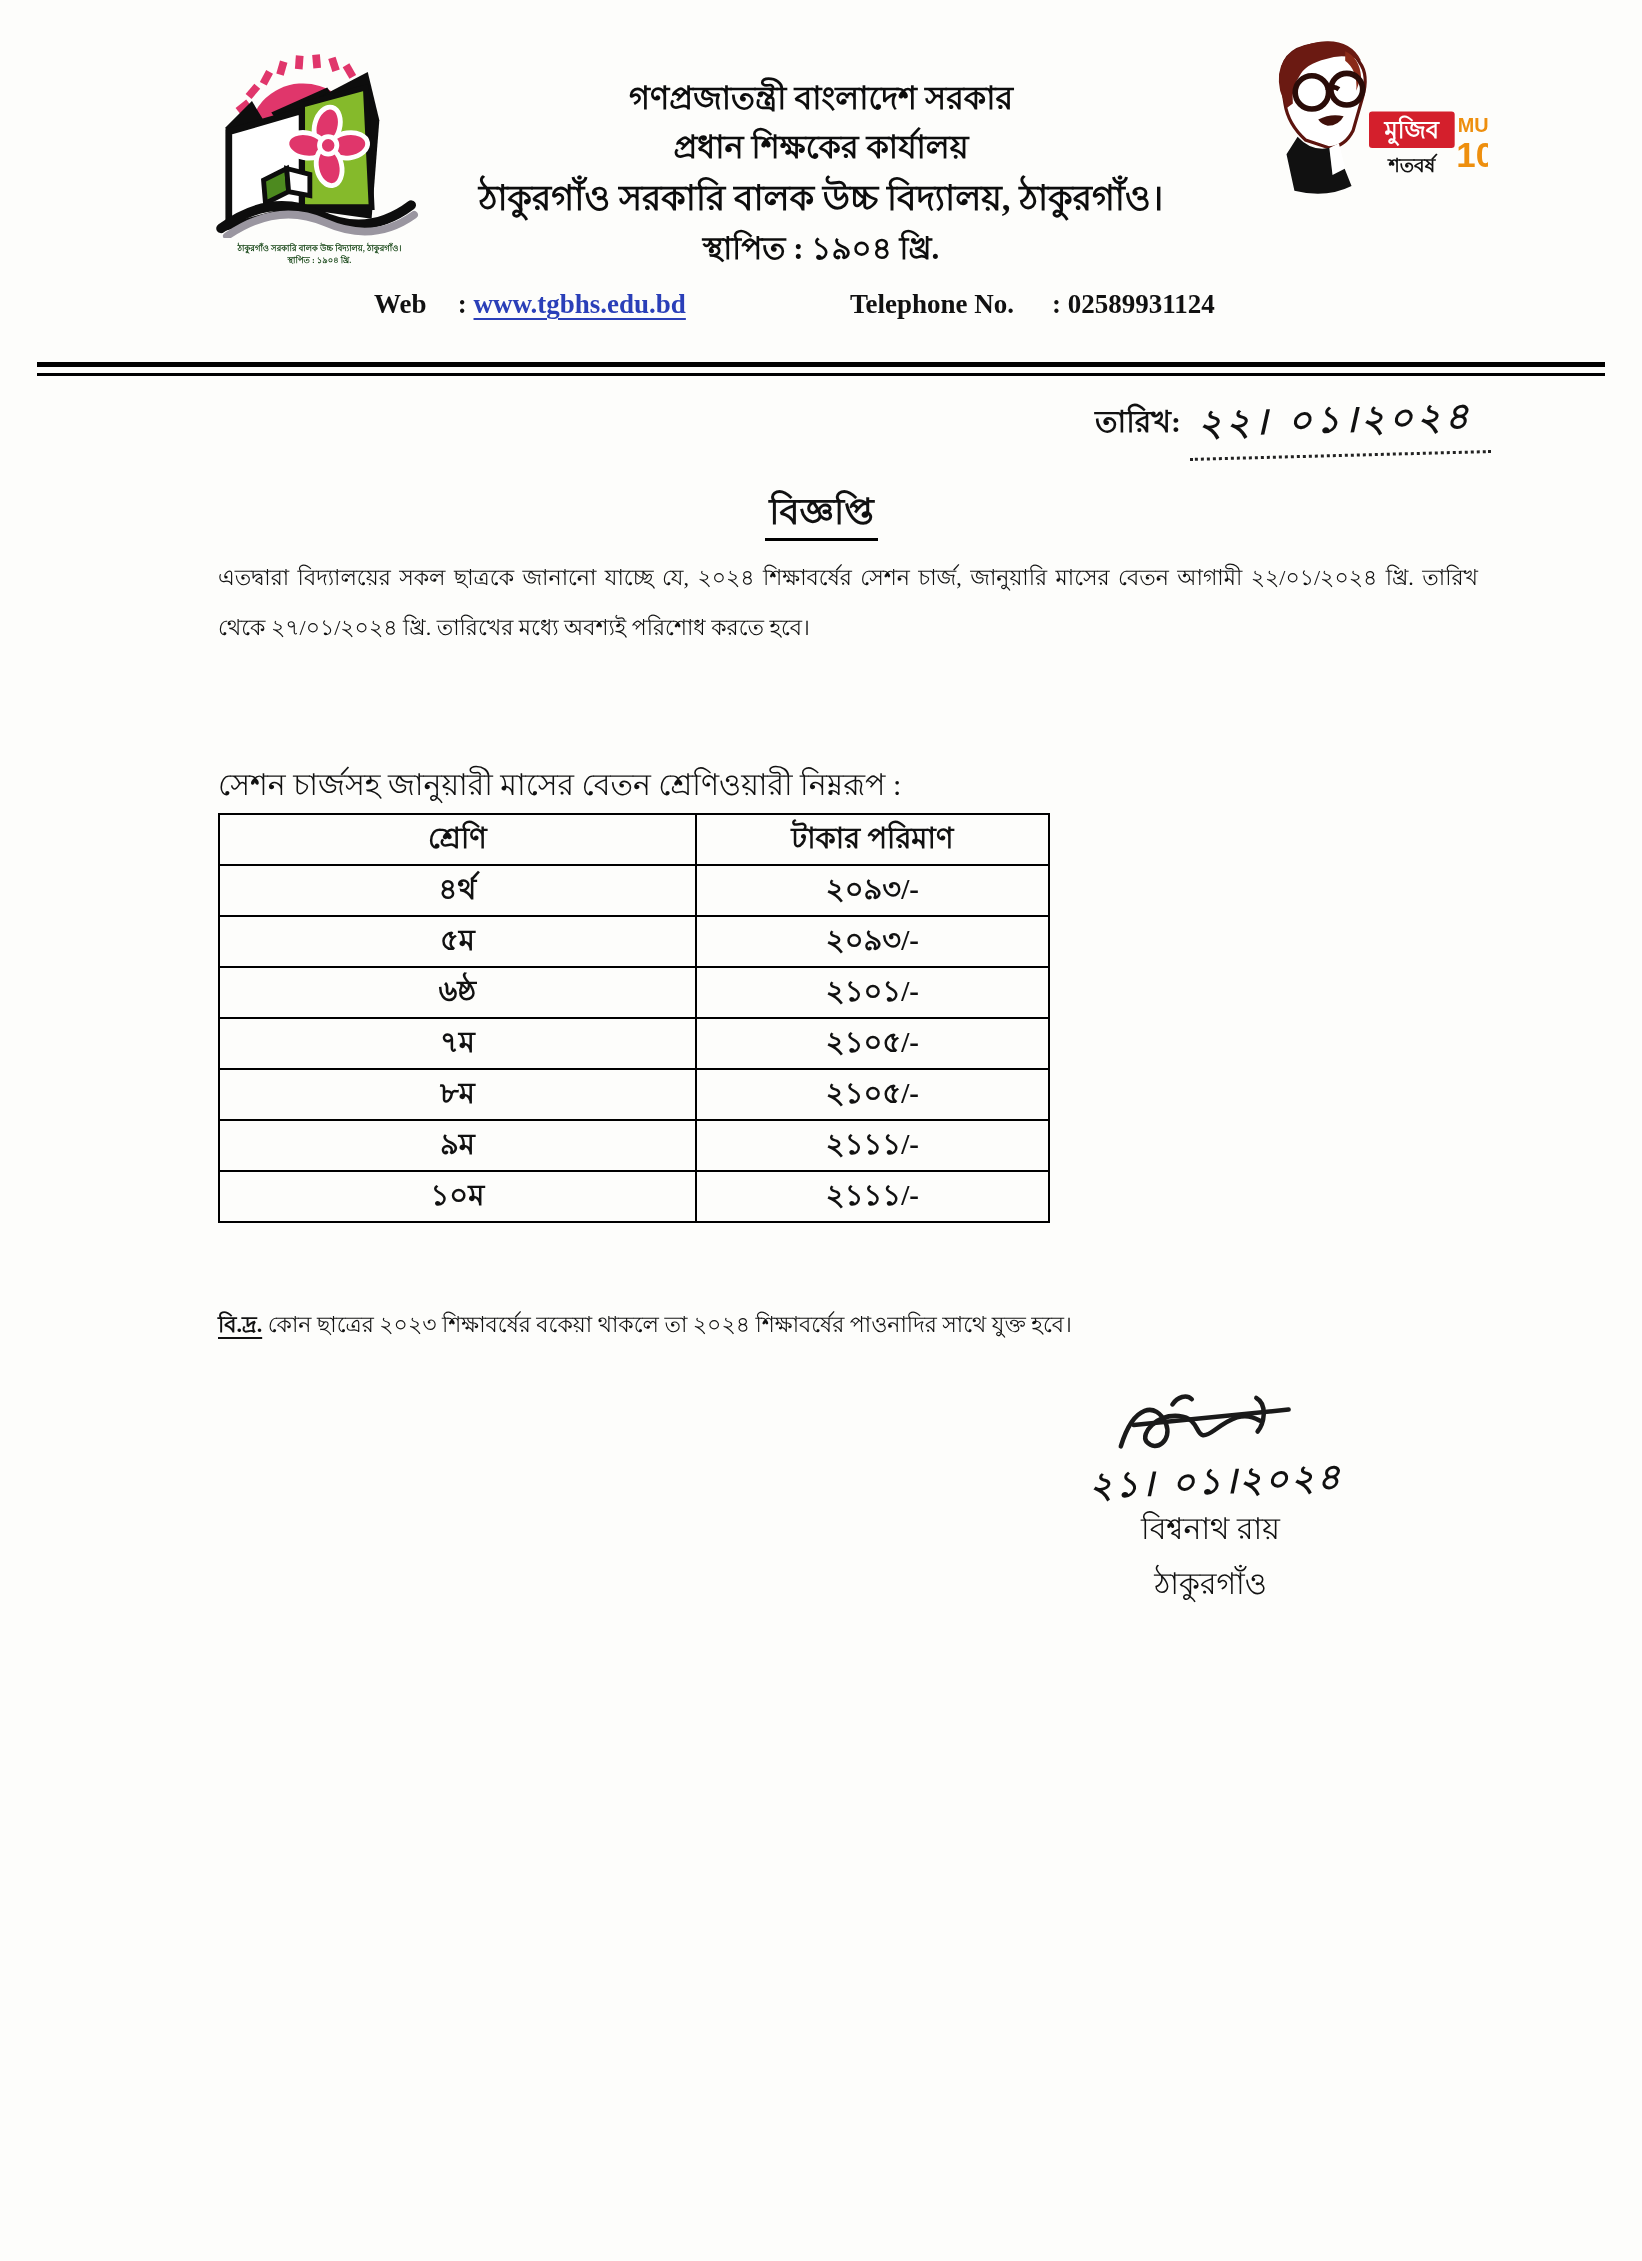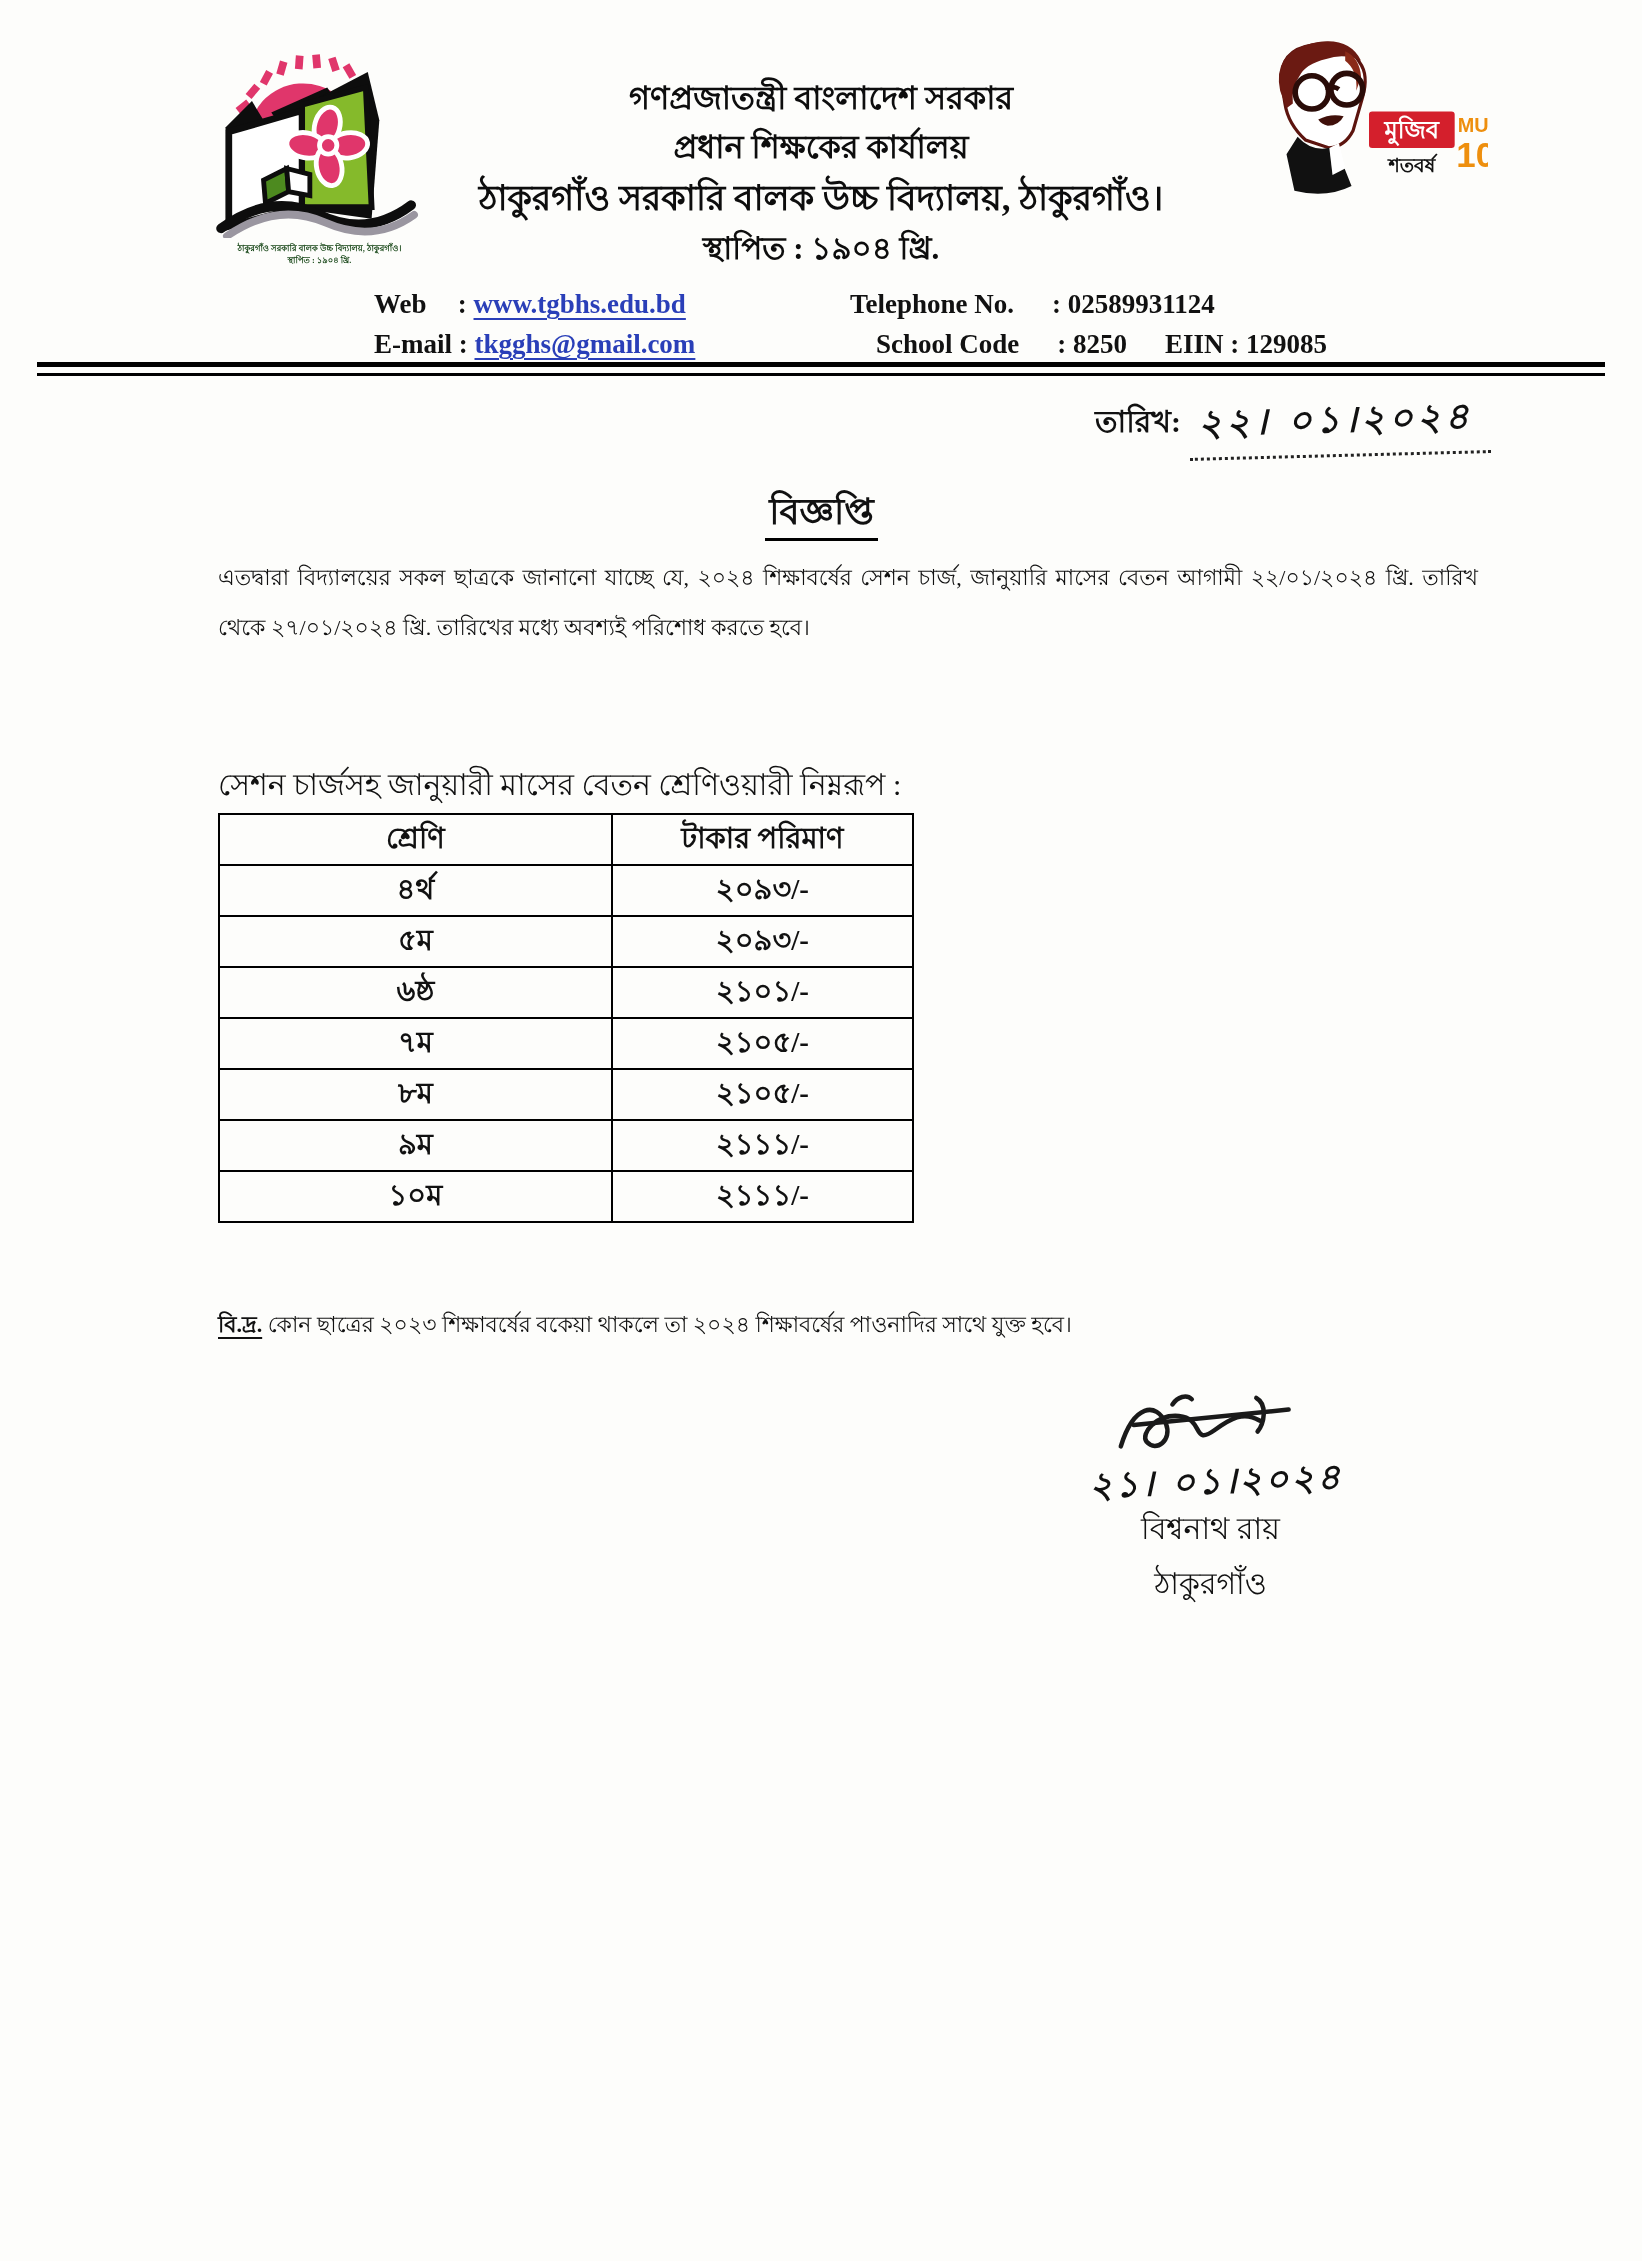--- a/index.html
+++ b/index.html
@@ -55,21 +55,21 @@
     font-size:36px; font-weight:bold;
   }
   .notice-title span { border-bottom:3.2px solid #000; padding:0 3.9px 6.4px 3.9px; }
   .body-par {
     position:absolute; left:218px; top:553px; width:1260px;
     font-size:22px; line-height:50px; text-align:justify; font-weight:500;
   }
   .table-intro { position:absolute; left:218px; top:761px; width:1224px; font-size:30px; font-weight:500; }
   
   table.fee {
-    position:absolute; left:218px; top:813px; width:696px;
+    position:absolute; left:218px; top:813px; width:832px;
     border-collapse:collapse;
   }
   table.fee td, table.fee th {
     border:2.6px solid #000; text-align:center; vertical-align:middle;
     font-size:29px; font-weight:600; height:50px; padding:0;
   }
   table.fee th { font-weight:700; }
   col.c1 { width:478px; } col.c2 { width:354px; }
   
   .note { position:absolute; left:218px; top:1296px; width:1263px; font-size:22px; line-height:58px; text-align:justify; }
@@ -173,33 +173,20 @@
         <span class="c-label">Web</span>
         <span class="gap-m"></span><span>:</span>
         <span class="link">www.tgbhs.edu.bd</span>
       </div>
       <div class="c-right">
         <span>Telephone No.</span>
         <span class="gap-m"></span>
         <span>: 02589931124</span>
       </div>
     </div>
-    <div class="contact-row">
-      <div class="c-left">
-        <span>E-mail :</span>
-        <span class="link">tkgghs@gmail.com</span>
-      </div>
-      <div class="c-right" style="left:876px;">
-        <span>School Code</span>
-        <span class="gap-m"></span>
-        <span>: 8250</span>
-        <span class="gap-m"></span>
-        <span>EIIN : 129085</span>
-      </div>
-    </div>
   </div>
 
   <div class="double-rule"></div>
 
   <div class="date-line">
     <span>তারিখ:</span>
     <span class="hand date-value">২২। ০১।২০২৪</span>
   </div>
 
   <div class="notice-title">

